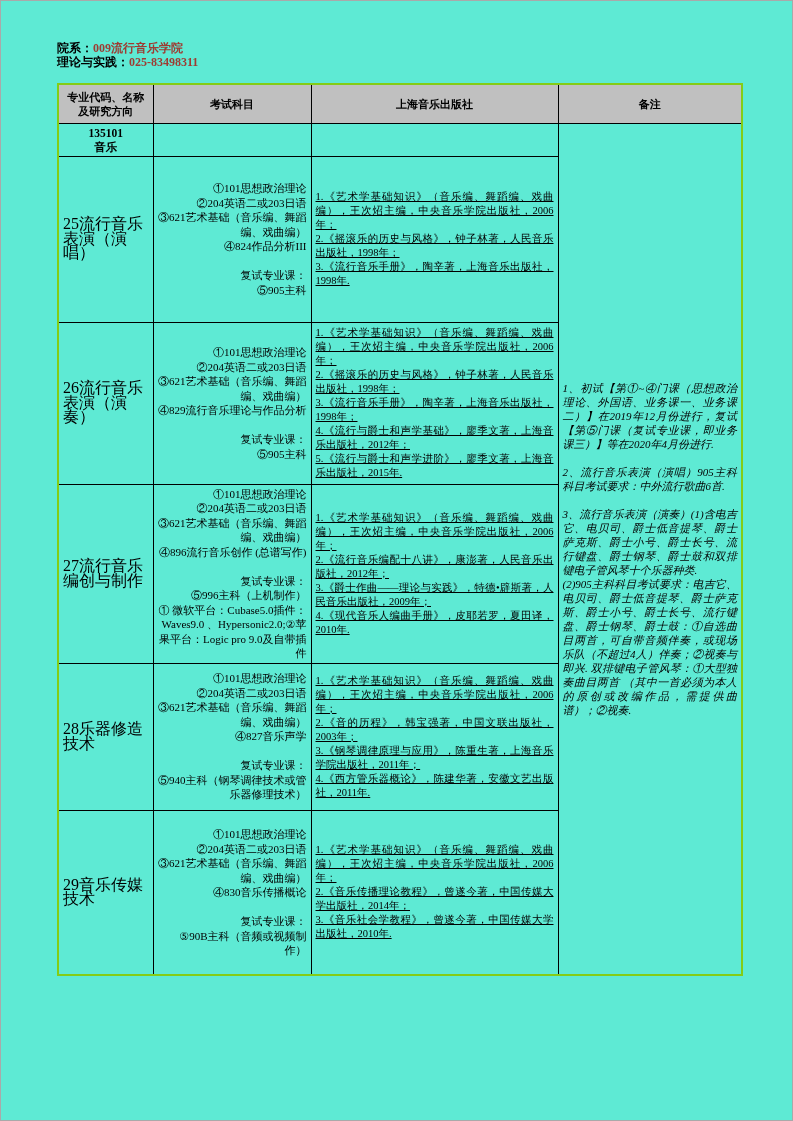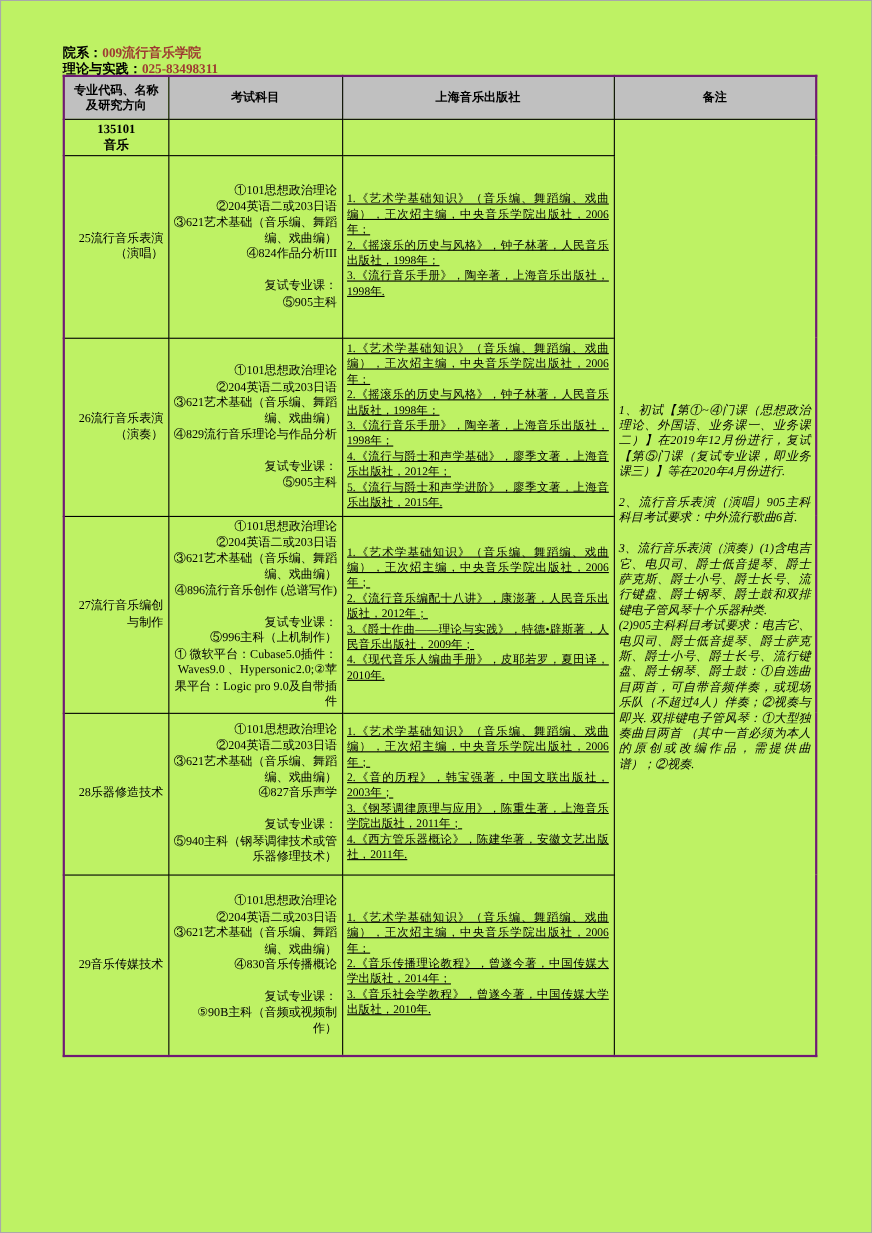--- a/index.html
+++ b/index.html
@@ -2,43 +2,43 @@
 <html><head>
 <meta charset="utf-8">
 <style>
   * { box-sizing: border-box; margin: 0; padding: 0; }
   html, body { background: #e8e8e8; }
   .page {
     position: relative;
     width: 793px;
     height: 1121px;
     margin: 0 auto;
-    background: #bef264;
+    background: #5eead4;
     box-shadow: inset 0 0 0 1px #a9a9a9;
     font-family: "Liberation Serif", "DejaVu Serif", serif;
     color: #000;
     overflow: hidden;
   }
   .doc-head {
     position: absolute;
     left: 57px;
     top: 41px;
     font-size: 12px;
     font-weight: bold;
     line-height: 14px;
   }
   .doc-head .accent { color: #9E3B32; }
   table.exam-table {
     position: absolute;
     left: 57px;
-    top: 68px;
+    top: 83px;
     width: 684px;
     border-collapse: collapse;
     table-layout: fixed;
-    border: 2px solid #701a75;
+    border: 2px solid #84cc16;
   }
   .exam-table th, .exam-table td {
     border: 1px solid #000;
     padding: 2px 4px;
     vertical-align: middle;
     overflow: hidden;
   }
   .exam-table thead th {
     background: #C0C0C0;
     font-weight: bold;
@@ -46,23 +46,23 @@
     font-size: 11px;
     line-height: 14px;
   }
   .program-cell {
     text-align: center;
     font-weight: bold;
     font-size: 11.5px;
     line-height: 14px;
   }
   .dir-cell {
-    font-size: 11px;
+    font-size: 16px;
     line-height: 14.5px;
-    text-align: right;
+    text-align: left;
     font-family: Liberation Serif, serif;
   }
   .subjects-cell {
     font-size: 11px;
     line-height: 14.5px;
     white-space: pre-line;
     text-align: right;
   }
   .refs-cell {
     font-size: 10.5px;

